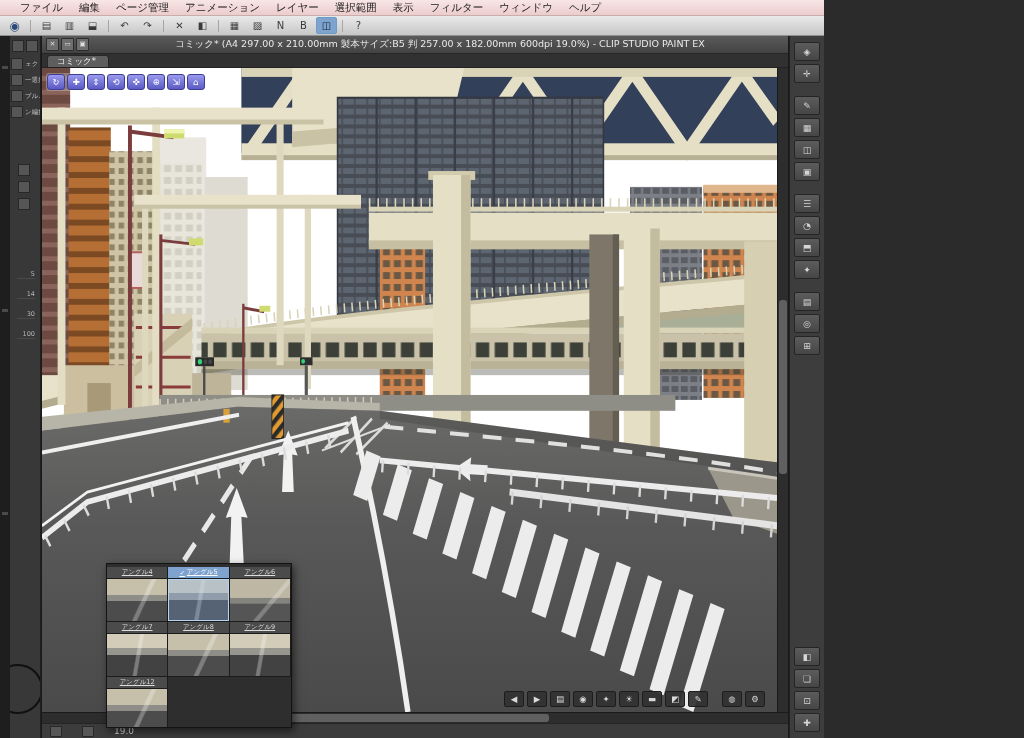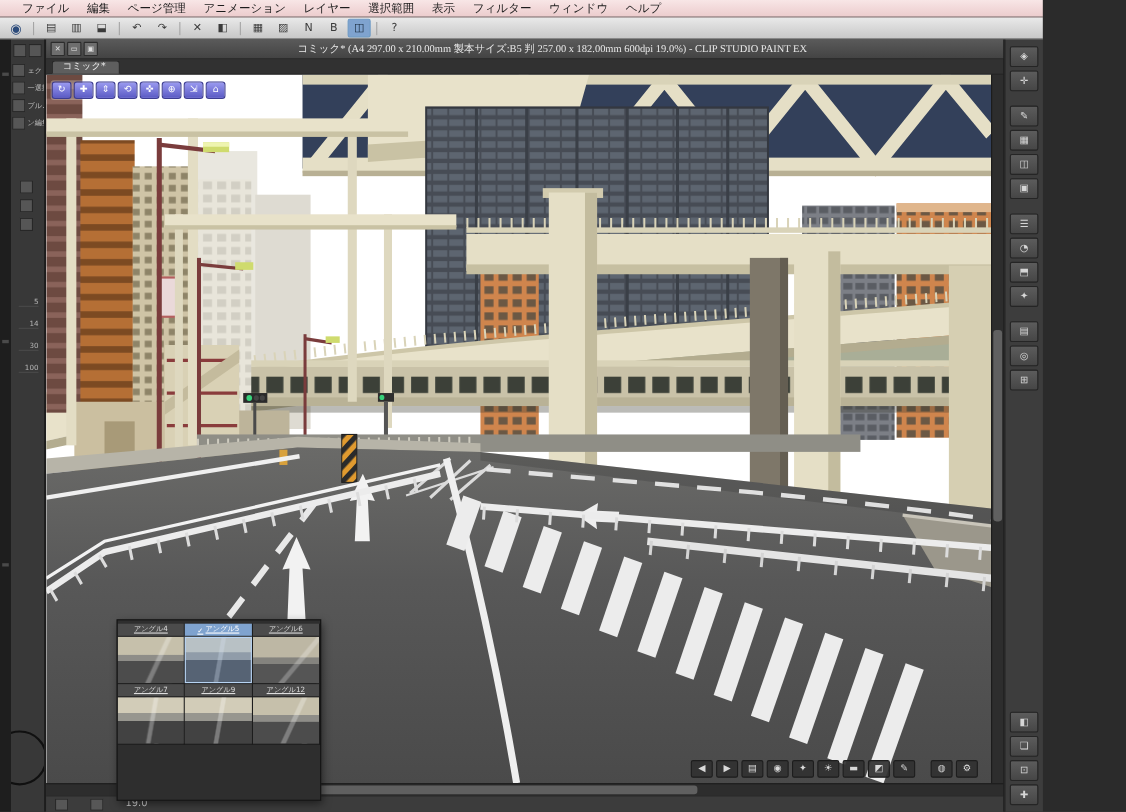--- a/index.html
+++ b/index.html
@@ -1,17 +1,17 @@
 <!DOCTYPE html>
 <html style="--c-menu_top: #f8e6e6; --c-menu_bottom: #eccccd; --c-titlebar_top: #5a5a5a; --c-titlebar_bottom: #434343; --c-panel: #383838; --c-accent: #7fa3cf; --c-sky: #ffffff; --c-road: #585858; --c-structure: #e5dfc6; --c-marking: #efefef; --c-building_orange: #cf854d; --c-lamp_red: #7a3c3c;"><head>
 <meta charset="utf-8">
 <style>
   html,body{margin:0;padding:0;background:#2b2b2b;}
   body{width:1024px;height:738px;overflow:hidden;font-family:"DejaVu Sans","Liberation Sans",sans-serif;-webkit-font-smoothing:antialiased;}
-  .app{position:relative;width:948px;height:738px;display:flex;flex-direction:column;background:#3a3a3a;}
+  .app{position:relative;width:824px;height:738px;display:flex;flex-direction:column;background:#3a3a3a;}
 
   
   .menu-bar{height:15px;flex:none;background:linear-gradient(var(--c-menu_top,#f8e6e6),var(--c-menu_bottom,#eccccd));display:flex;align-items:center;padding-left:12px;font-size:10.5px;color:#1c1c1c;border-bottom:1px solid #c9aeae;}
   .menu-item{padding:0 8px;white-space:nowrap;cursor:default;}
 
   
   .toolbar{height:19px;flex:none;background:linear-gradient(#e9e9e9,#c7c7c7);border-bottom:1px solid #8f8f8f;display:flex;align-items:center;padding-left:4px;gap:2px;}
   .tb-icon{width:19px;height:15px;display:flex;align-items:center;justify-content:center;font-size:10px;color:#3a3a3a;border:1px solid transparent;border-radius:2px;}
   .tb-icon.logo{color:#2b4a7a;font-size:12px;}
   .tb-icon.active{background:var(--c-accent,#a6c8e8);border-color:#6f9cc6;color:#123;}
@@ -27,21 +27,21 @@
   .lp-row{display:flex;align-items:center;gap:2px;padding:4px 1px 0;font-size:6.5px;white-space:nowrap;}
   .lp-mid-icons{display:flex;flex-direction:column;gap:5px;padding:46px 0 0 8px;}
   .lp-sizes{display:flex;flex-direction:column;gap:11px;align-items:flex-end;padding:60px 5px 0 0;font-size:6.5px;color:#b5b5b5;}
   .lp-sizes span{border-bottom:1px solid #4a4a4a;width:18px;text-align:right;}
   .color-wheel{position:absolute;bottom:24px;left:-17px;width:46px;height:46px;border-radius:50%;background:radial-gradient(circle at 38% 35%,#8bey 0,#7ce87c 0,#7ce87c 18%,#27a83a 70%,#157a26 100%);border:2px solid #101010;}
 
   
   .doc-window{flex:1;display:flex;flex-direction:column;min-width:0;background:#3f3f3f;border-left:1px solid #1a1a1a;border-right:1px solid #1a1a1a;position:relative;}
   .title-bar{height:17px;flex:none;background:linear-gradient(var(--c-titlebar_top,#5a5a5a),var(--c-titlebar_bottom,#434343));display:flex;align-items:center;color:#e9e9e9;font-size:9.5px;position:relative;padding-left:4px;border-bottom:1px solid #262626;}
   .win-btn{width:11px;height:11px;background:#6e6e6e;border:1px solid #2c2c2c;color:#e0e0e0;font-size:6.5px;line-height:1;display:flex;align-items:center;justify-content:center;margin-right:2px;border-radius:1px;}
-  .title-text{position:absolute;left:90px;right:40px;text-align:center;pointer-events:none;white-space:nowrap;overflow:hidden;text-overflow:ellipsis;font-family:Liberation Serif, serif;}
+  .title-text{position:absolute;left:90px;right:40px;text-align:center;pointer-events:none;white-space:nowrap;overflow:hidden;text-overflow:ellipsis;}
   .tab-bar{height:13px;flex:none;background:#313131;display:flex;align-items:flex-end;padding-left:5px;border-bottom:1px solid #222;}
   .tab{background:#5e5e5e;color:#eee;font-size:8.5px;line-height:11px;padding:0 12px 0 9px;border:1px solid #272727;border-bottom:none;border-radius:3px 3px 0 0;white-space:nowrap;}
 
   .canvas-wrap{flex:1;display:flex;min-height:0;}
   .canvas{flex:1;position:relative;overflow:hidden;background:var(--c-sky,#ffffff);}
   .canvas > svg{position:absolute;inset:0;width:100%;height:100%;}
 
   .v-scroll{width:10px;flex:none;background:#2d2d2d;border-left:1px solid #1b1b1b;position:relative;}
   .v-thumb{position:absolute;left:1px;right:1px;top:36%;height:27%;background:#606060;border-radius:3px;}
   .h-scroll{height:10px;flex:none;background:#2d2d2d;border-top:1px solid #1b1b1b;position:relative;}
@@ -420,20 +420,26 @@
             <div class="cell-label">
                 <span>アングル6</span>
               </div>
             <div class="thumb v3"></div>
           </div>
           <div class="cell">
             <div class="cell-label">
                 <span>アングル7</span>
               </div>
             <div class="thumb v2"></div>
+          </div>
+          <div class="cell">
+            <div class="cell-label">
+                <span>アングル8</span>
+              </div>
+            <div class="thumb v1"></div>
           </div>
           <div class="cell">
             <div class="cell-label">
                 <span>アングル9</span>
               </div>
             <div class="thumb v2"></div>
           </div>
           <div class="cell">
             <div class="cell-label">
                 <span>アングル12</span>

